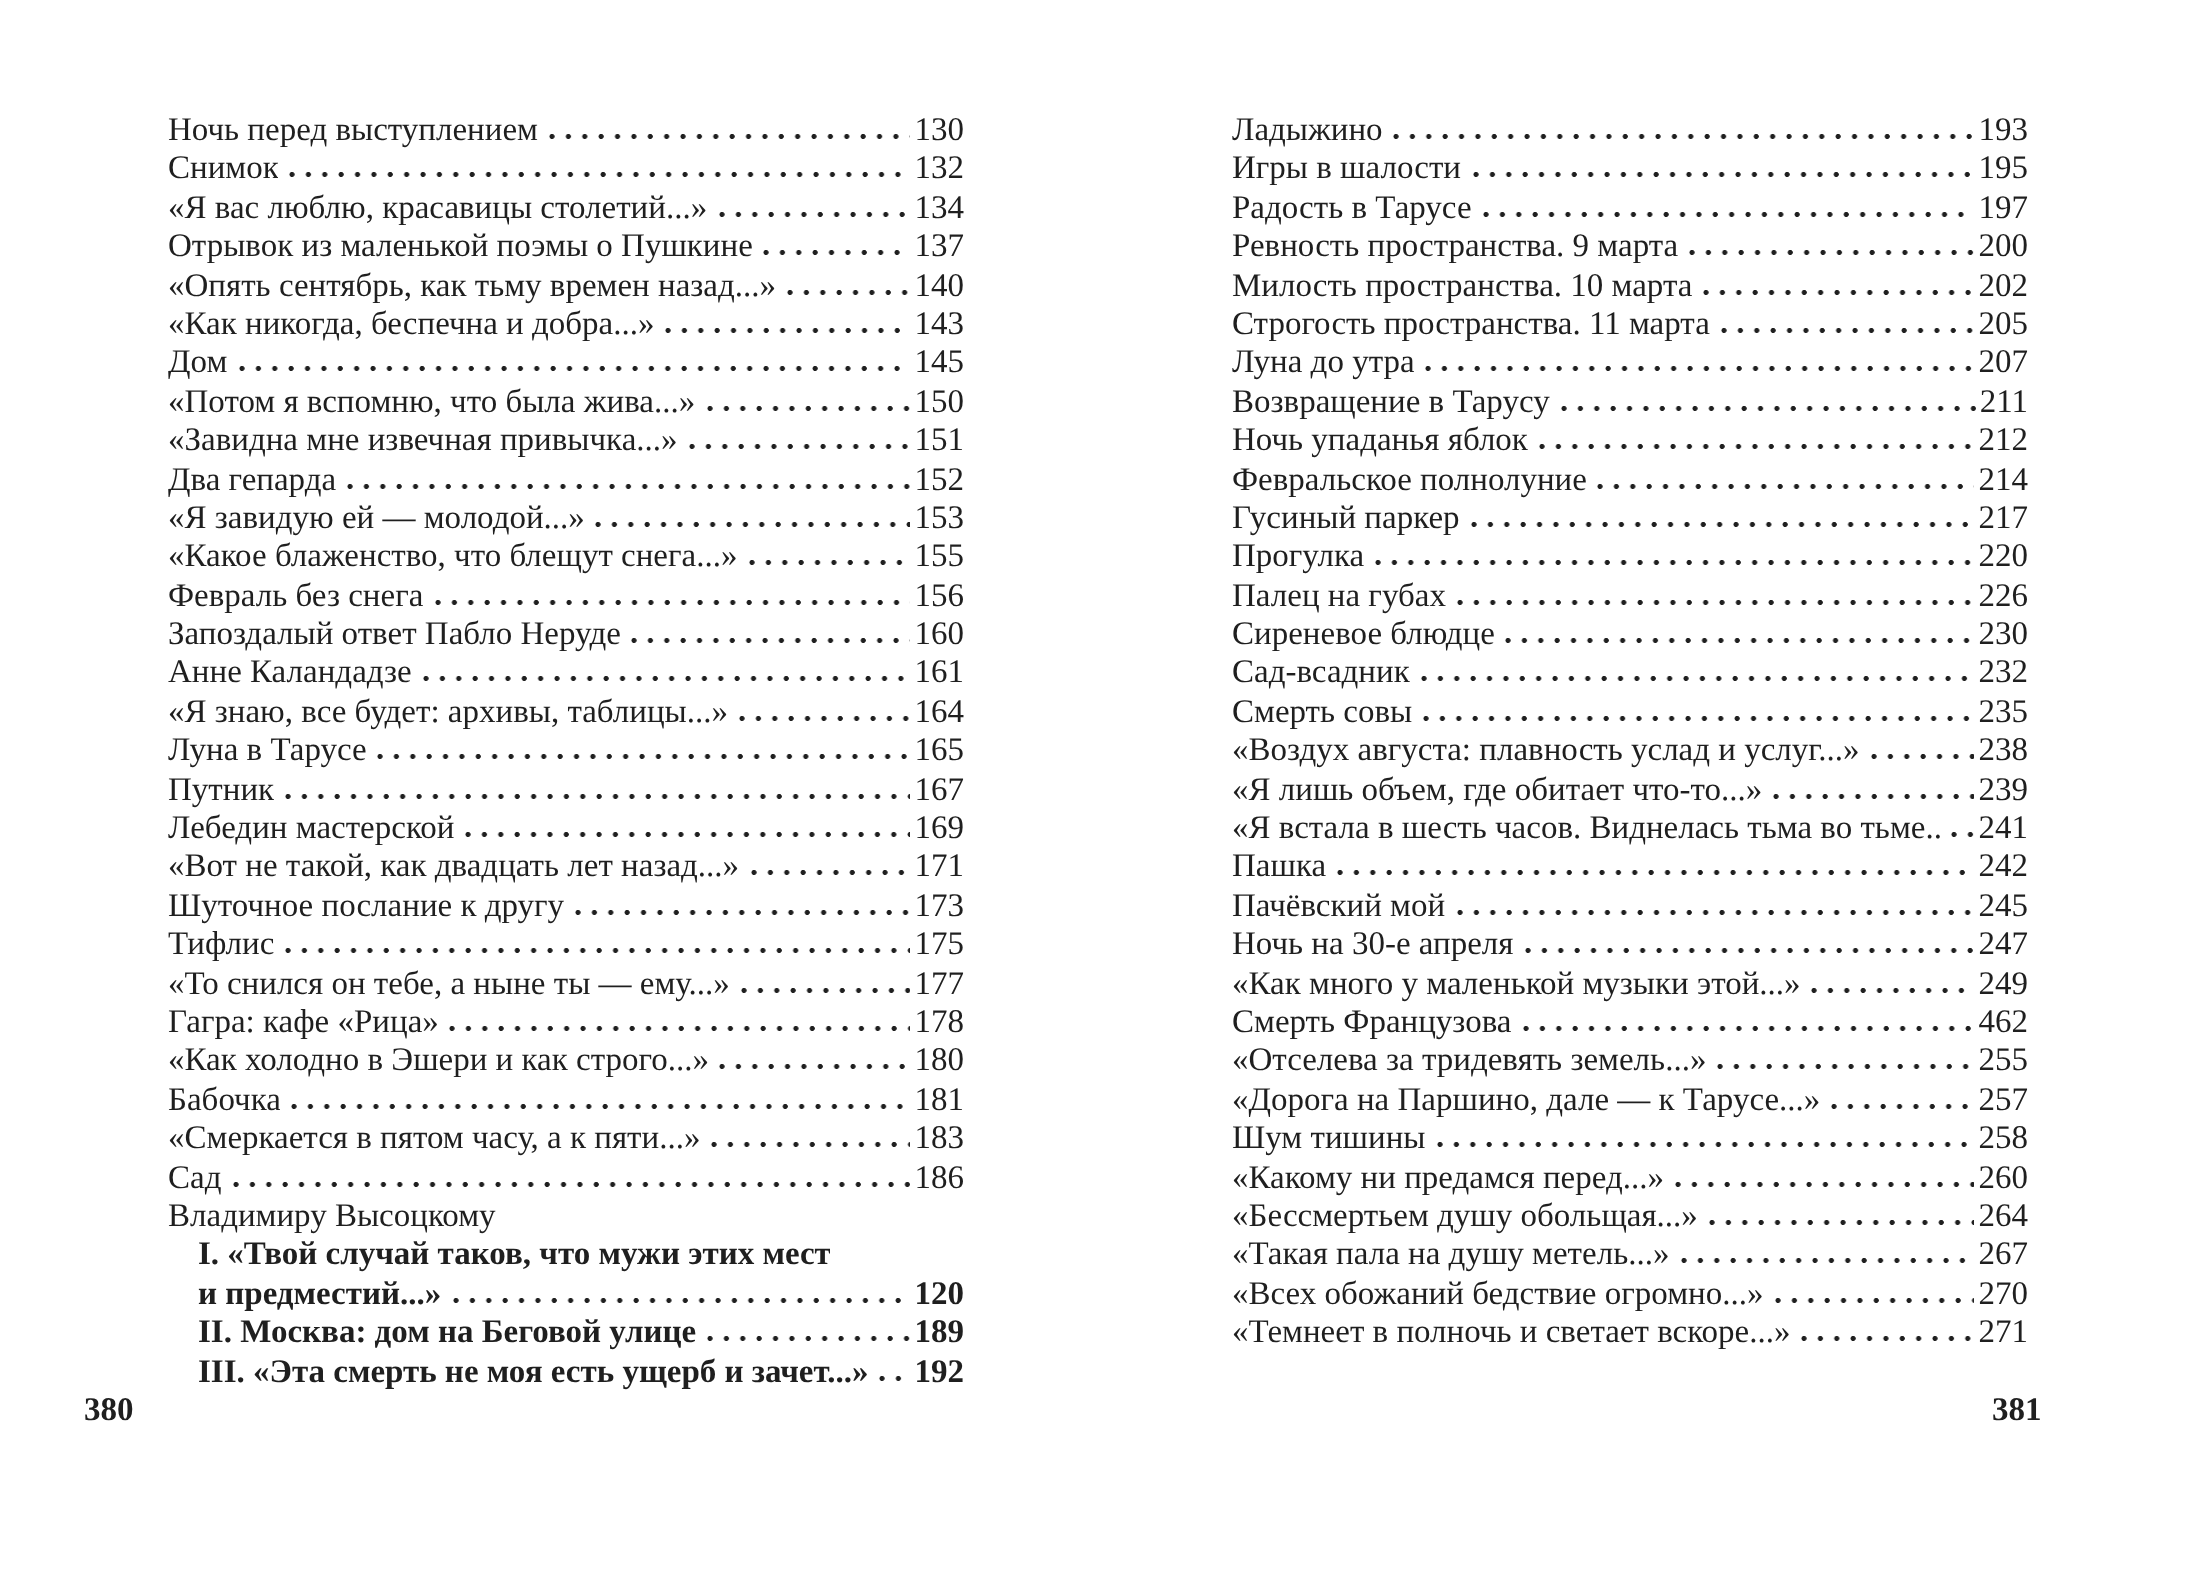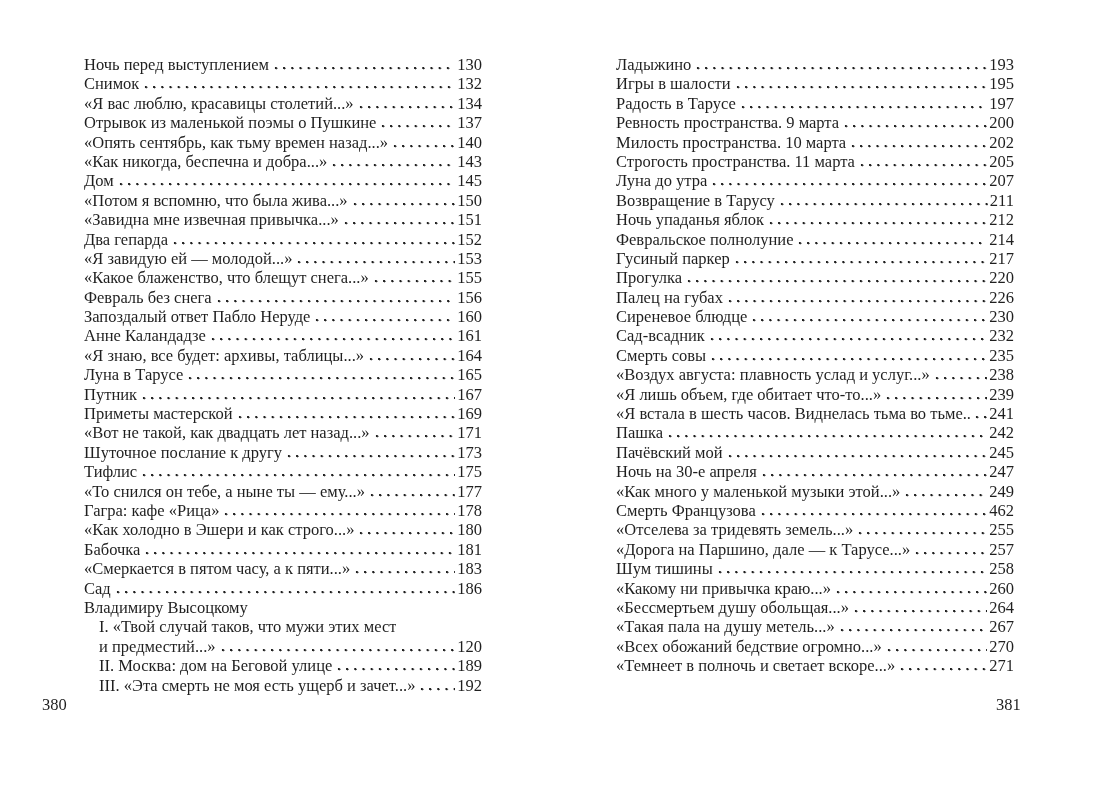--- a/index.html
+++ b/index.html
@@ -15,31 +15,31 @@
   }
   .page-col { position:absolute; top:55px; width:398px; }
   .page-col.left  { left:84px;  }
   .page-col.right { left:616px; }
   .toc-row {
     display:flex;
     height:19.4px; line-height:19.4px;
     font-size:16.5px;
     white-space:nowrap;
   }
-  .toc-row.indent { padding-left:15px; }
+  .toc-row.indent { padding-left:15px;font-weight:bold; }
   .toc-row .title { flex:0 1 auto; overflow:hidden; }
   .toc-row .dots {
     flex:1 1 auto; min-width:12px;
     margin:0 2px 0 5px;
     background: radial-gradient(circle at 2px 13.5px, var(--text) 1.1px, transparent 1.45px) left top / 8.2px 19.4px repeat-x;
   }
   .toc-row .pagenum { flex:0 0 auto; text-align:right; }
   .folio {
     position:absolute; top:695px;
-    font-weight:400; font-size:16.5px; line-height:19.4px;
+    font-weight:700; font-size:16.5px; line-height:19.4px;
   }
   .folio-left  { left:42px; }
   .folio-right { left:996px; }
 </style>
 </head>
 <body>
 
 <div class="spread">
   <section class="page-col left">
       <div class="toc-row">
@@ -126,21 +126,21 @@
     <span class="title">Луна в Тарусе</span>
     <span class="dots"></span>
     <span class="pagenum">165</span>
   </div>
       <div class="toc-row">
     <span class="title">Путник</span>
     <span class="dots"></span>
     <span class="pagenum">167</span>
   </div>
       <div class="toc-row">
-    <span class="title">Приметы мастерской</span>
+    <span class="title">Лебедин мастерской</span>
     <span class="dots"></span>
     <span class="pagenum">169</span>
   </div>
       <div class="toc-row">
     <span class="title">«Вот не такой, как двадцать лет назад...»</span>
     <span class="dots"></span>
     <span class="pagenum">171</span>
   </div>
       <div class="toc-row">
     <span class="title">Шуточное послание к другу</span>
@@ -336,21 +336,21 @@
     <span class="title">«Дорога на Паршино, дале — к Тарусе...»</span>
     <span class="dots"></span>
     <span class="pagenum">257</span>
   </div>
       <div class="toc-row">
     <span class="title">Шум тишины</span>
     <span class="dots"></span>
     <span class="pagenum">258</span>
   </div>
       <div class="toc-row">
-    <span class="title">«Какому ни привычка краю...»</span>
+    <span class="title">«Какому ни предамся перед...»</span>
     <span class="dots"></span>
     <span class="pagenum">260</span>
   </div>
       <div class="toc-row">
     <span class="title">«Бессмертьем душу обольщая...»</span>
     <span class="dots"></span>
     <span class="pagenum">264</span>
   </div>
       <div class="toc-row">
     <span class="title">«Такая пала на душу метель...»</span>

